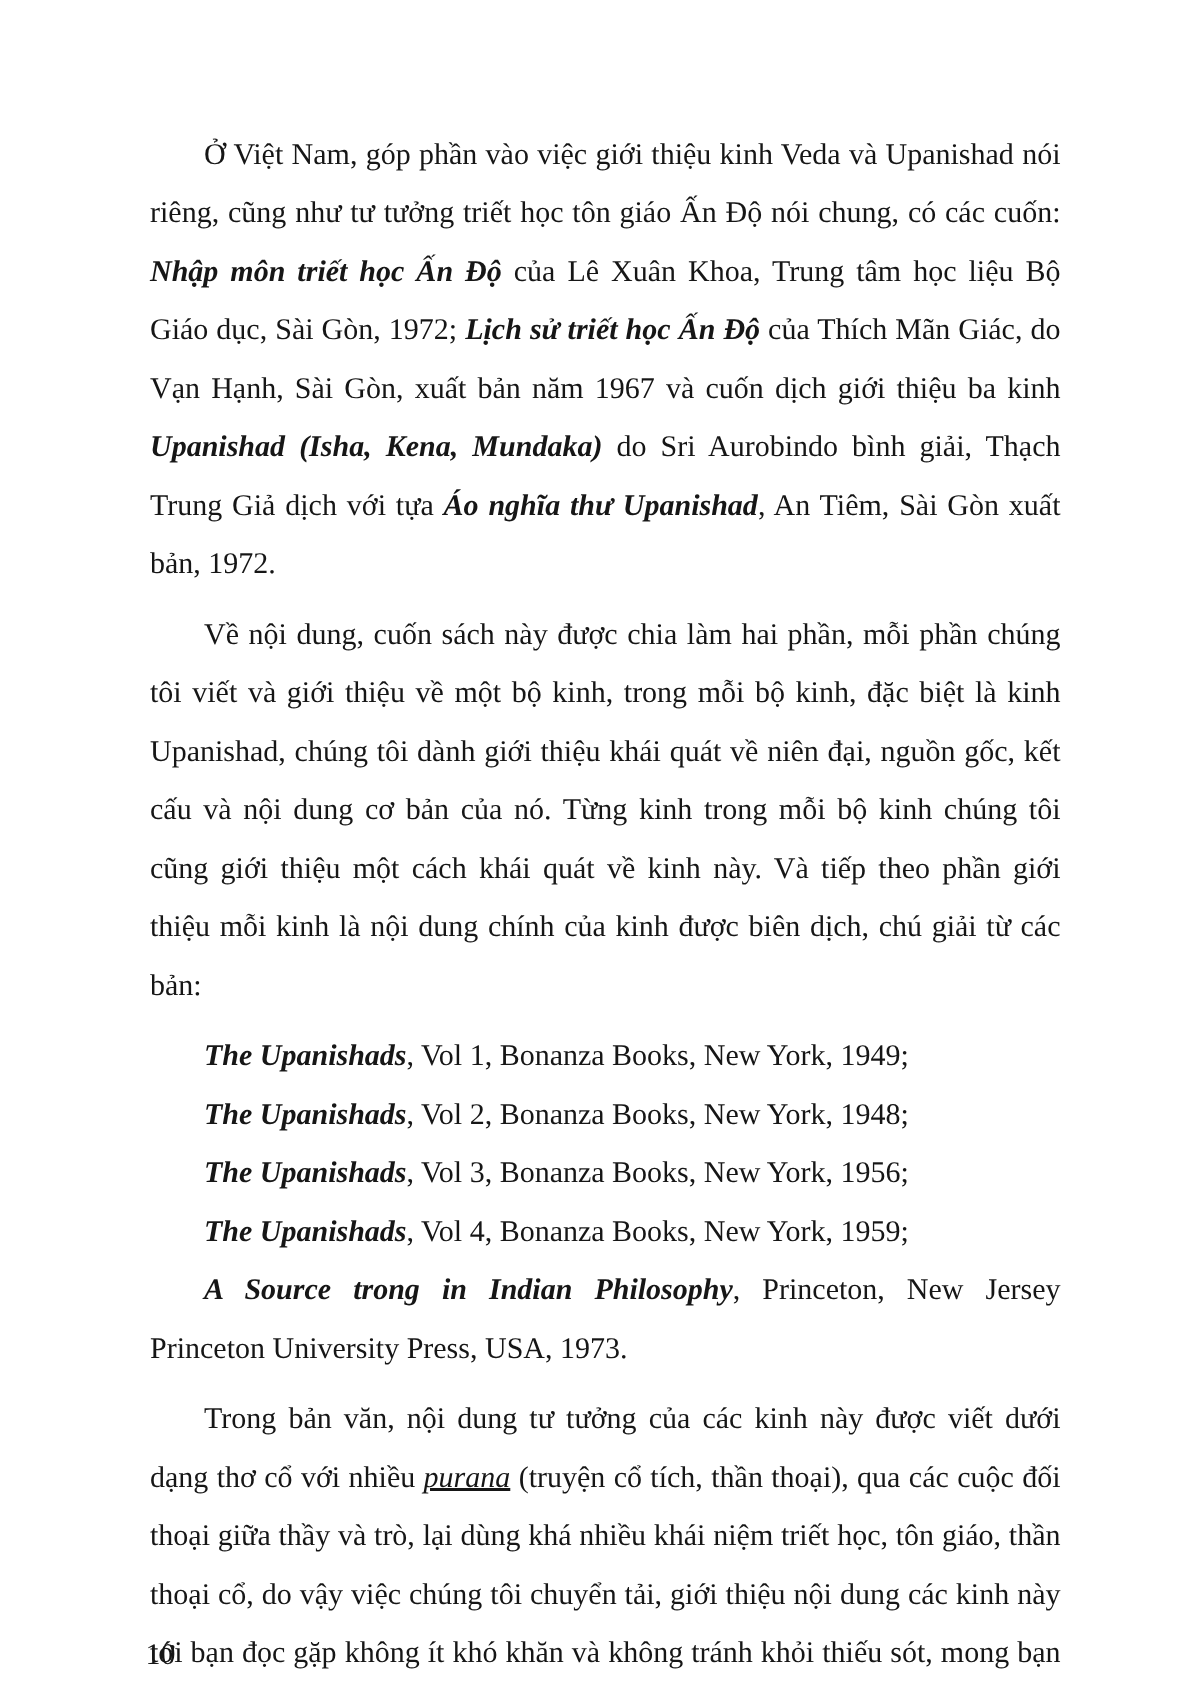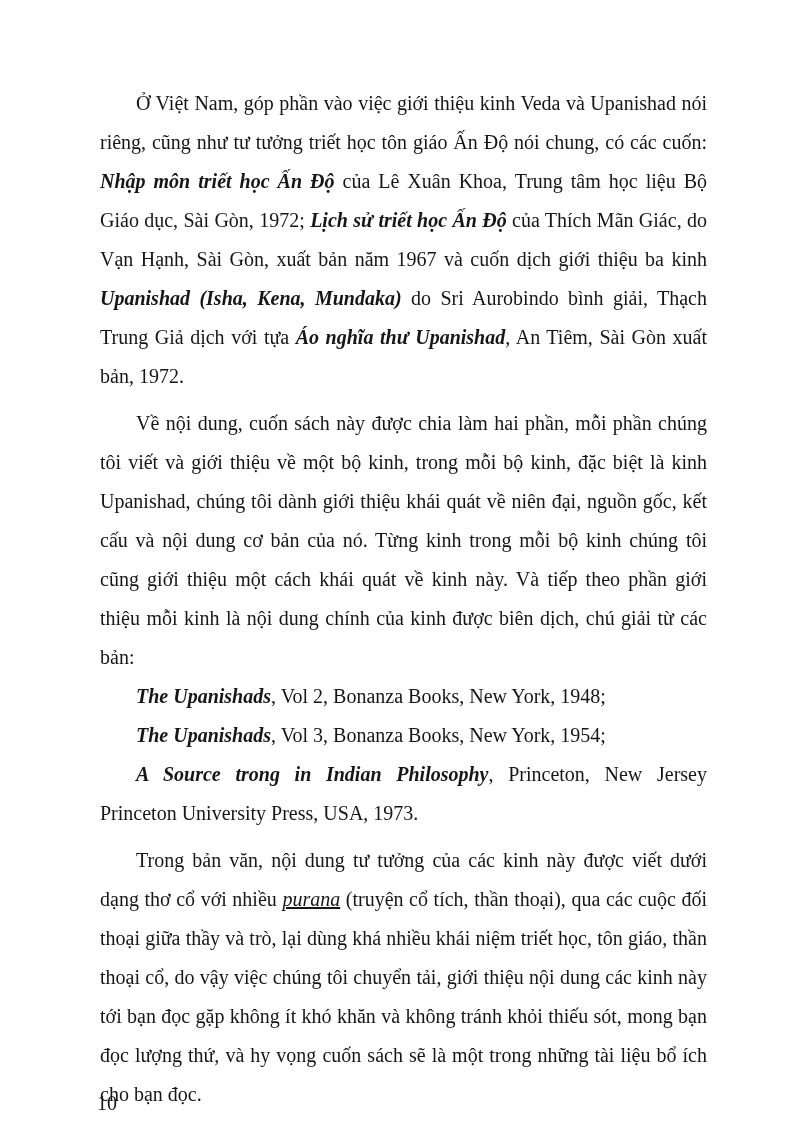--- a/index.html
+++ b/index.html
@@ -42,22 +42,24 @@
 </head>
 <body>
 
 <div class="page">
   <div class="textblock">
 
     <p><span>Ở Việt Nam, góp phần vào việc giới thiệu kinh Veda và Upanishad nói riêng, cũng như tư tưởng triết học tôn giáo Ấn Độ nói chung, có các cuốn: </span><span class="bi">Nhập môn triết học Ấn Độ</span><span> của Lê Xuân Khoa, Trung tâm học liệu Bộ Giáo dục, Sài Gòn, 1972; </span><span class="bi">Lịch sử triết học Ấn Độ</span><span> của Thích Mãn Giác, do Vạn Hạnh, Sài Gòn, xuất bản năm 1967 và cuốn dịch giới thiệu ba kinh </span><span class="bi">Upanishad (Isha, Kena, Mundaka)</span><span> do Sri Aurobindo bình giải, Thạch Trung Giả dịch với tựa </span><span class="bi">Áo nghĩa thư Upanishad</span><span>, An Tiêm, Sài Gòn xuất bản, 1972.</span></p>
 
     <p class="spaced"><span>Về nội dung, cuốn sách này được chia làm hai phần, mỗi phần chúng tôi viết và giới thiệu về một bộ kinh, trong mỗi bộ kinh, đặc biệt là kinh Upanishad, chúng tôi dành giới thiệu khái quát về niên đại, nguồn gốc, kết cấu và nội dung cơ bản của nó. Từng kinh trong mỗi bộ kinh chúng tôi cũng giới thiệu một cách khái quát về kinh này. Và tiếp theo phần giới thiệu mỗi kinh là nội dung chính của kinh được biên dịch, chú giải từ các bản:</span></p>
 
+    <p class="spaced"><span class="bi">The Upanishads</span><span>, Vol 1, Bonanza Books, New York, 1949;</span></p>
     <p><span class="bi">The Upanishads</span><span>, Vol 2, Bonanza Books, New York, 1948;</span></p>
-    <p><span class="bi">The Upanishads</span><span>, Vol 3, Bonanza Books, New York, 1954;</span></p>
+    <p><span class="bi">The Upanishads</span><span>, Vol 3, Bonanza Books, New York, 1956;</span></p>
+    <p><span class="bi">The Upanishads</span><span>, Vol 4, Bonanza Books, New York, 1959;</span></p>
     <p><span class="bi">A Source trong in Indian Philosophy</span><span>, Princeton, New Jersey Princeton University Press, USA, 1973.</span></p>
 
     <p class="spaced"><span>Trong bản văn, nội dung tư tưởng của các kinh này được viết dưới dạng thơ cổ với nhiều </span><span class="it">purana</span><span> (truyện cổ tích, thần thoại), qua các cuộc đối thoại giữa thầy và trò, lại dùng khá nhiều khái niệm triết học, tôn giáo, thần thoại cổ, do vậy việc chúng tôi chuyển tải, giới thiệu nội dung các kinh này tới bạn đọc gặp không ít khó khăn và không tránh khỏi thiếu sót, mong bạn đọc lượng thứ, và hy vọng cuốn sách sẽ là một trong những tài liệu bổ ích cho bạn đọc.</span></p>
 
     <p class="signature">Phó Giáo sư, Tiến sĩ Doãn Chính</p>
 
   </div>
 
   <div class="page-number">10</div>
 </div>

